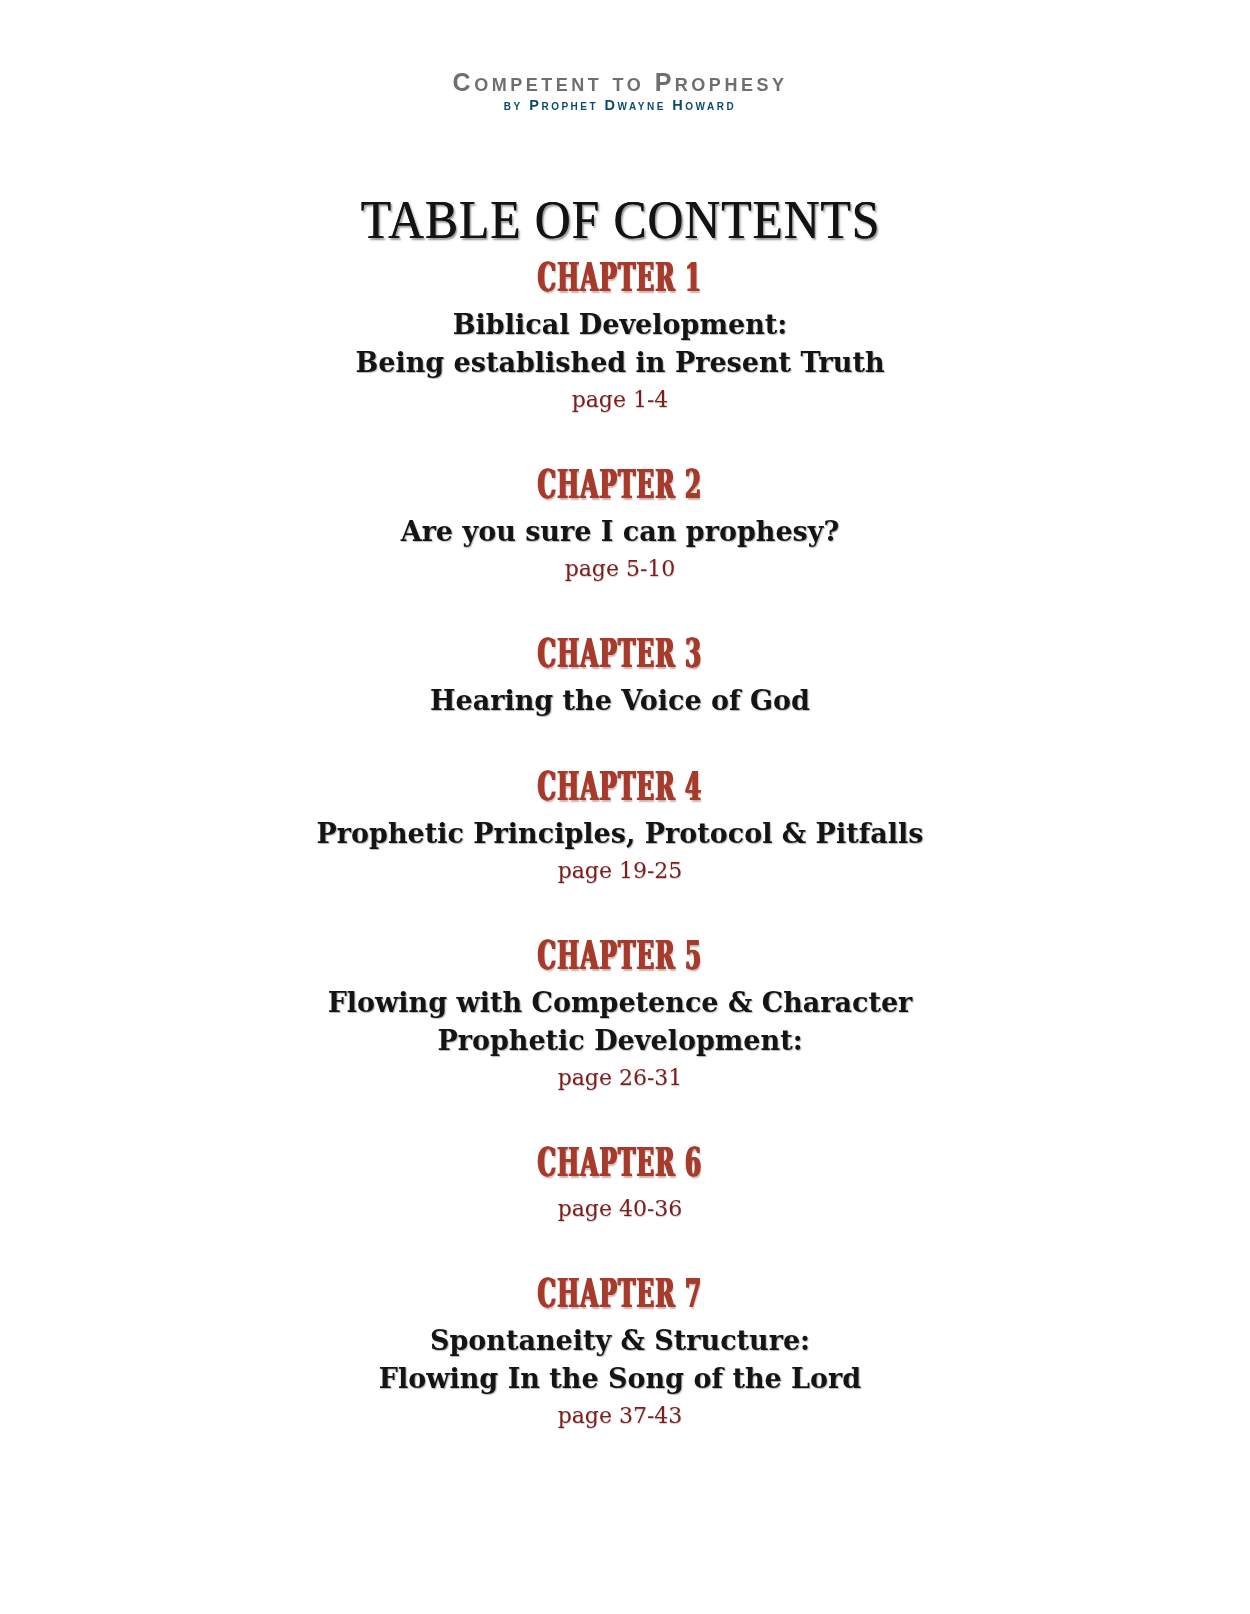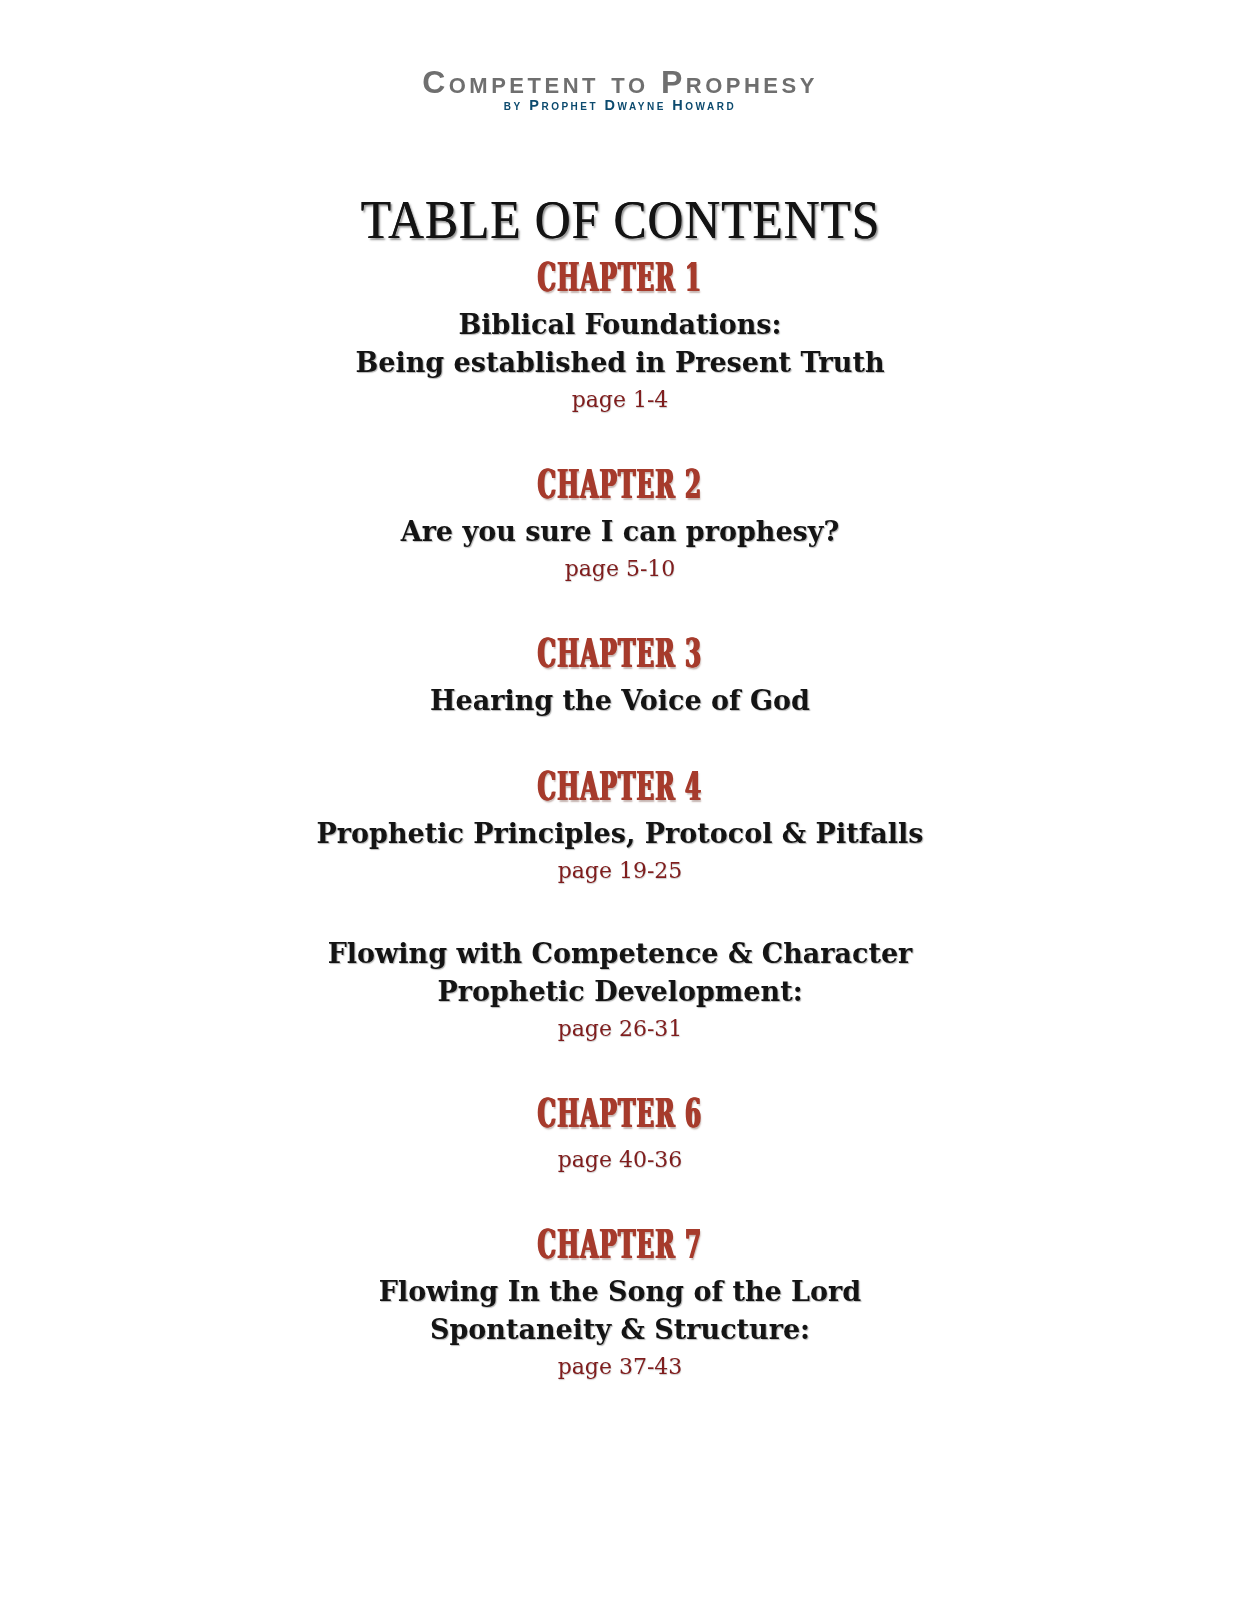--- a/index.html
+++ b/index.html
@@ -17,21 +17,21 @@
     width: 1240px;
     padding-top: 68px;
     text-align: center;
   }
 
   
   .book-title {
     font-family: "Liberation Sans", sans-serif;
     font-variant: small-caps;
     font-weight: 700;
-    font-size: 32px;
+    font-size: 25px;
     line-height: 28px;
     letter-spacing: 3.5px;
     color: #6f6f6f;
   }
   .book-byline {
     font-family: "Liberation Sans", sans-serif;
     font-variant: small-caps;
     font-weight: 700;
     font-size: 14.5px;
     line-height: 18px;
@@ -98,21 +98,21 @@
 
     <header>
       <div class="book-title">Competent to Prophesy</div>
       <div class="book-byline">by Prophet Dwayne Howard</div>
     </header>
 
     <h1 class="toc-title"><span>TABLE OF CONTENTS</span></h1>
 
     <section class="chapter">
       <div class="ch-heading"><span>CHAPTER 1</span></div>
-      <div class="ch-title">Biblical Foundations:</div>
+      <div class="ch-title">Biblical Development:</div>
       <div class="ch-title">Being established in Present Truth</div>
       <div class="ch-pages">page 1-4</div>
     </section>
 
     <section class="chapter">
       <div class="ch-heading"><span>CHAPTER 2</span></div>
       <div class="ch-title">Are you sure I can prophesy?</div>
       <div class="ch-pages">page 5-10</div>
     </section>
 
@@ -121,31 +121,32 @@
       <div class="ch-title">Hearing the Voice of God</div>
     </section>
 
     <section class="chapter">
       <div class="ch-heading"><span>CHAPTER 4</span></div>
       <div class="ch-title">Prophetic Principles, Protocol &amp; Pitfalls</div>
       <div class="ch-pages">page 19-25</div>
     </section>
 
     <section class="chapter">
+      <div class="ch-heading"><span>CHAPTER 5</span></div>
       <div class="ch-title">Flowing with Competence &amp; Character</div>
       <div class="ch-title">Prophetic Development:</div>
       <div class="ch-pages">page 26-31</div>
     </section>
 
     <section class="chapter">
       <div class="ch-heading"><span>CHAPTER 6</span></div>
       <div class="ch-pages">page 40-36</div>
     </section>
 
     <section class="chapter">
       <div class="ch-heading"><span>CHAPTER 7</span></div>
+      <div class="ch-title">Spontaneity &amp; Structure:</div>
       <div class="ch-title">Flowing In the Song of the Lord</div>
-      <div class="ch-title">Spontaneity &amp; Structure:</div>
       <div class="ch-pages">page 37-43</div>
     </section>
 
   </div>
 </div>
 
 </body></html>

